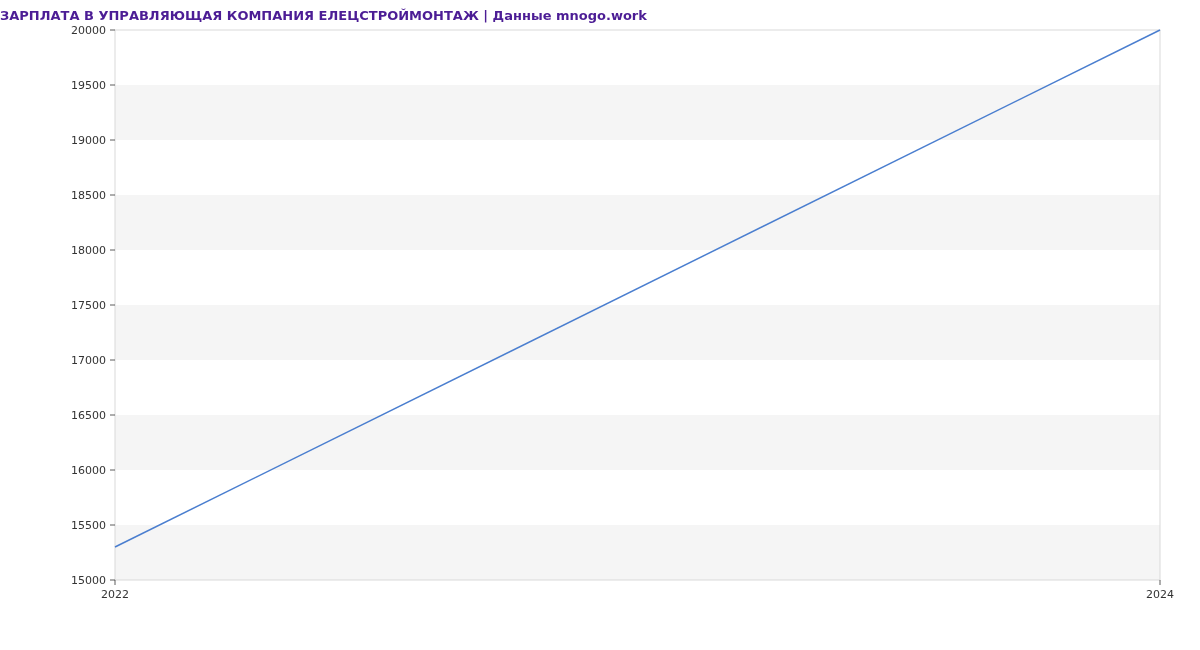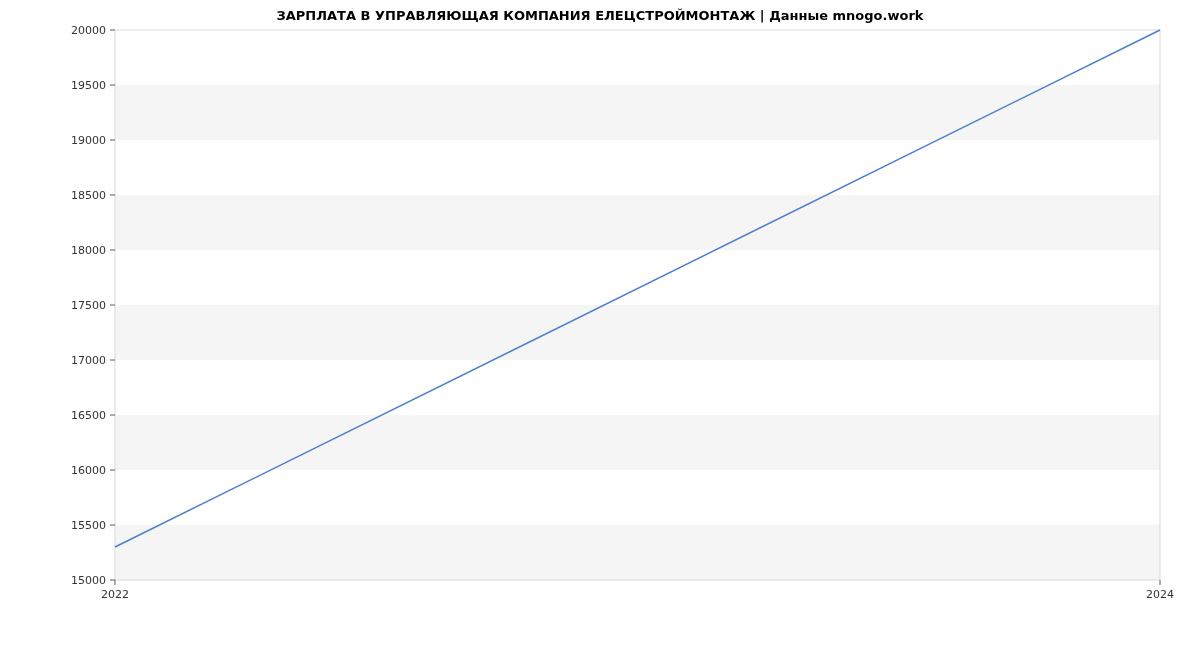--- a/index.html
+++ b/index.html
@@ -15,24 +15,23 @@
   .chart-wrap {
     position: relative;
     width: 1200px;
     height: 650px;
   }
   .title {
     position: absolute;
     top: 8px;
     left: 0;
     width: 100%;
-    text-align: center;
     font-size: 13px;
     font-weight: 700;
-    color: #000000;
+    color: #4c1d95;
   }
   svg {
     position: absolute;
     top: 0;
     left: 0;
   }
   .band-light { fill: #f5f5f5; }
   .band-white { fill: #ffffff; }
   .plot-border { fill: none; stroke: #d9d9d9; stroke-width: 1; }
   .data-line { fill: none; stroke: #4a7ecf; stroke-width: 1.5; }

